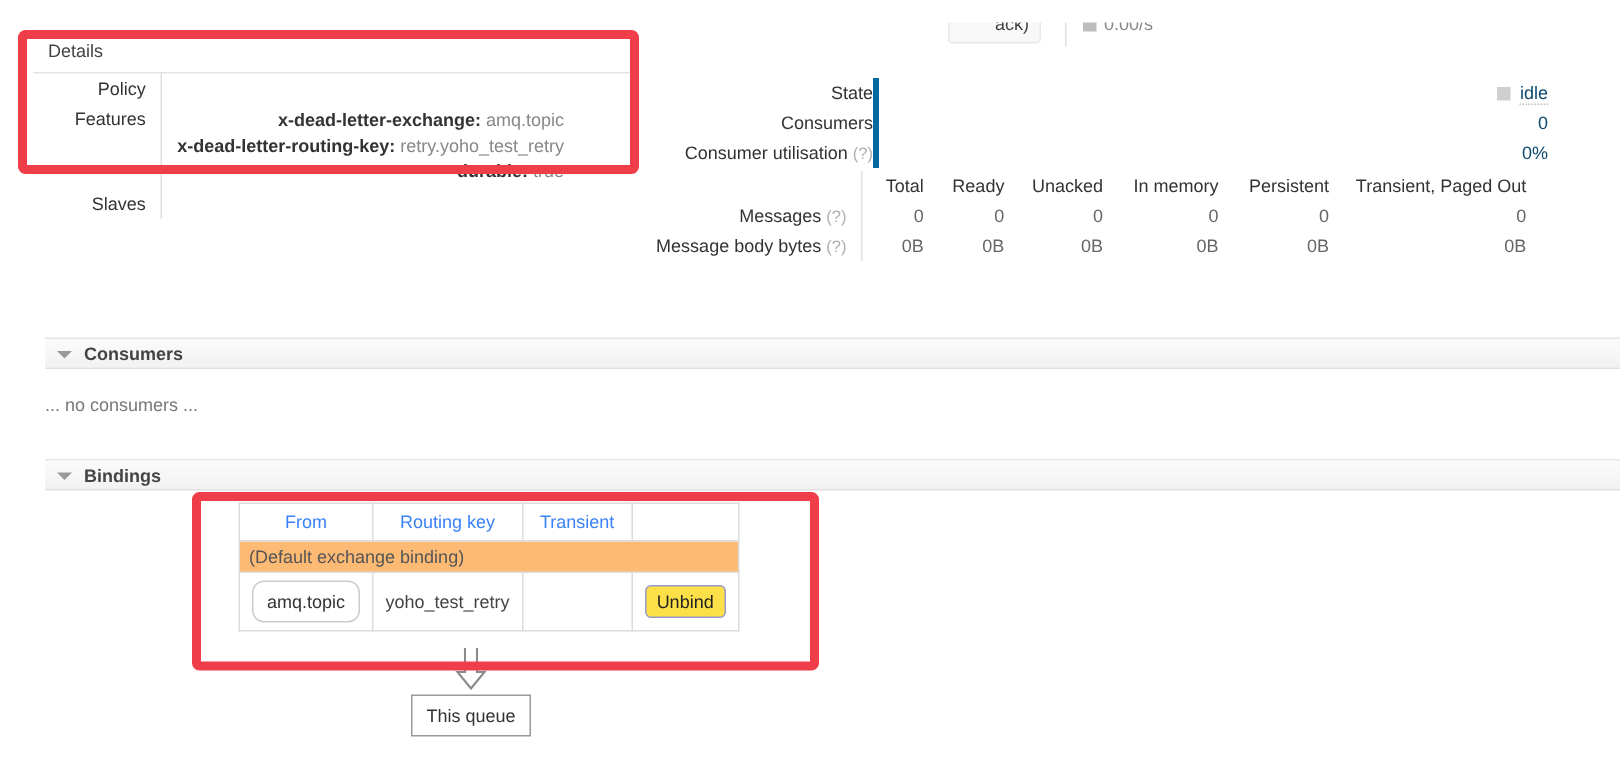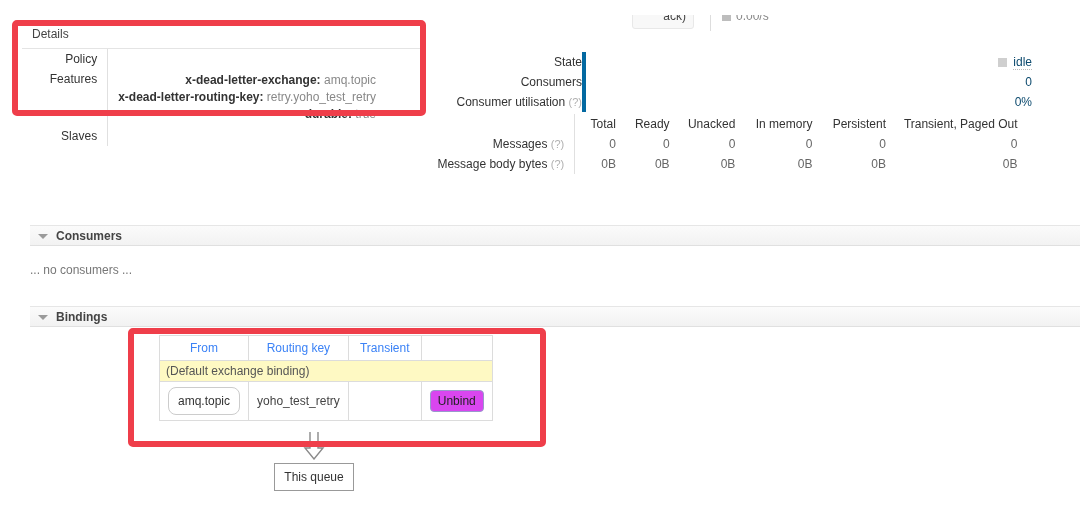--- a/index.html
+++ b/index.html
@@ -225,21 +225,21 @@
   }
   #bindings-table td {
     font-size: 12px;
     color: #444444;
     border: 1px solid #dcdcdc;
     padding: 5px 8px;
     background: #ffffff;
     vertical-align: middle;
   }
   #bindings-table td.span-note {
-    background: #fef9c3;
+    background: #fdba74;
     color: #555555;
     padding: 3px 6px;
     font-size: 12px;
     text-align: left;
   }
   .col-from { width: 64px; }
   .col-key  { width: 82px; }
   .col-args { width: 56px; }
   .col-act  { width: 48px; }
   .exch-pill {
@@ -247,21 +247,21 @@
     border: 1px solid #cccccc;
     border-radius: 8px;
     padding: 6px 9px;
     background: #ffffff;
     font-size: 12px;
     color: #333333;
     white-space: nowrap;
   }
   .unbind-btn {
     display: inline-block;
-    background: #d946ef;
+    background: #fde047;
     border: 1px solid #9999cc;
     border-radius: 4px;
     padding: 3px 7px;
     font-size: 12px;
     color: #222222;
     white-space: nowrap;
   }
   .binding-cell-center { text-align: center; }
 
   

